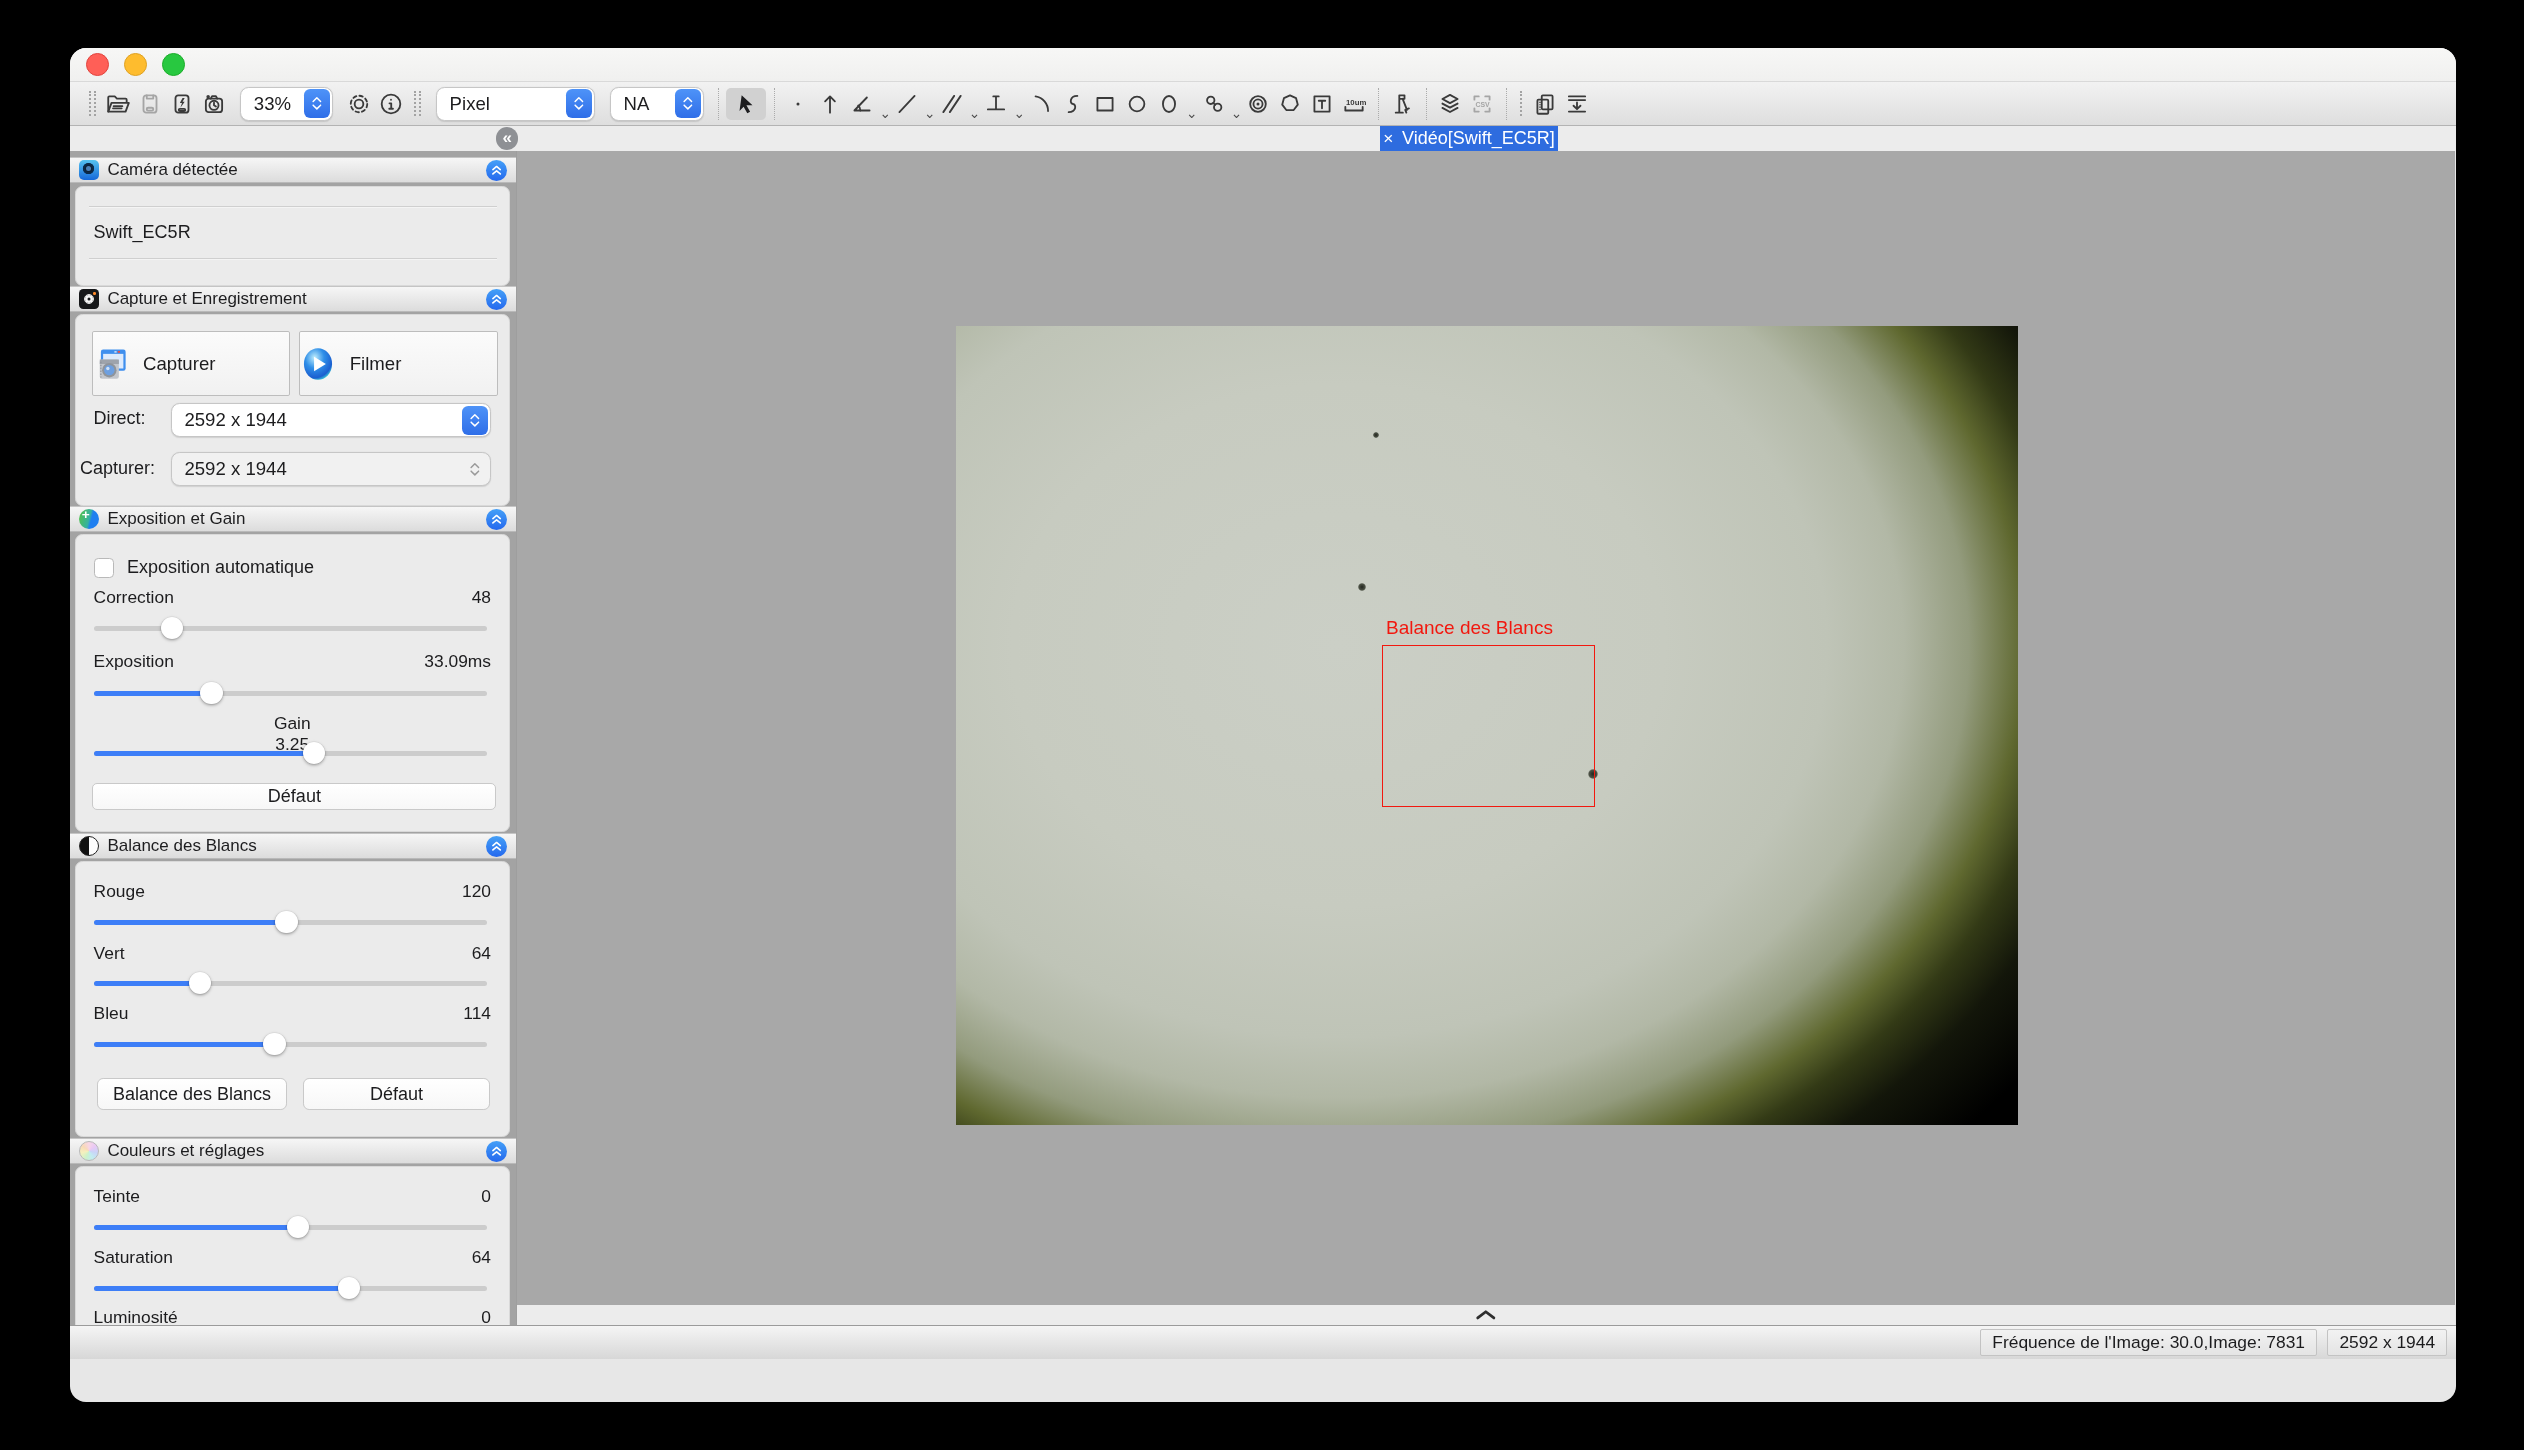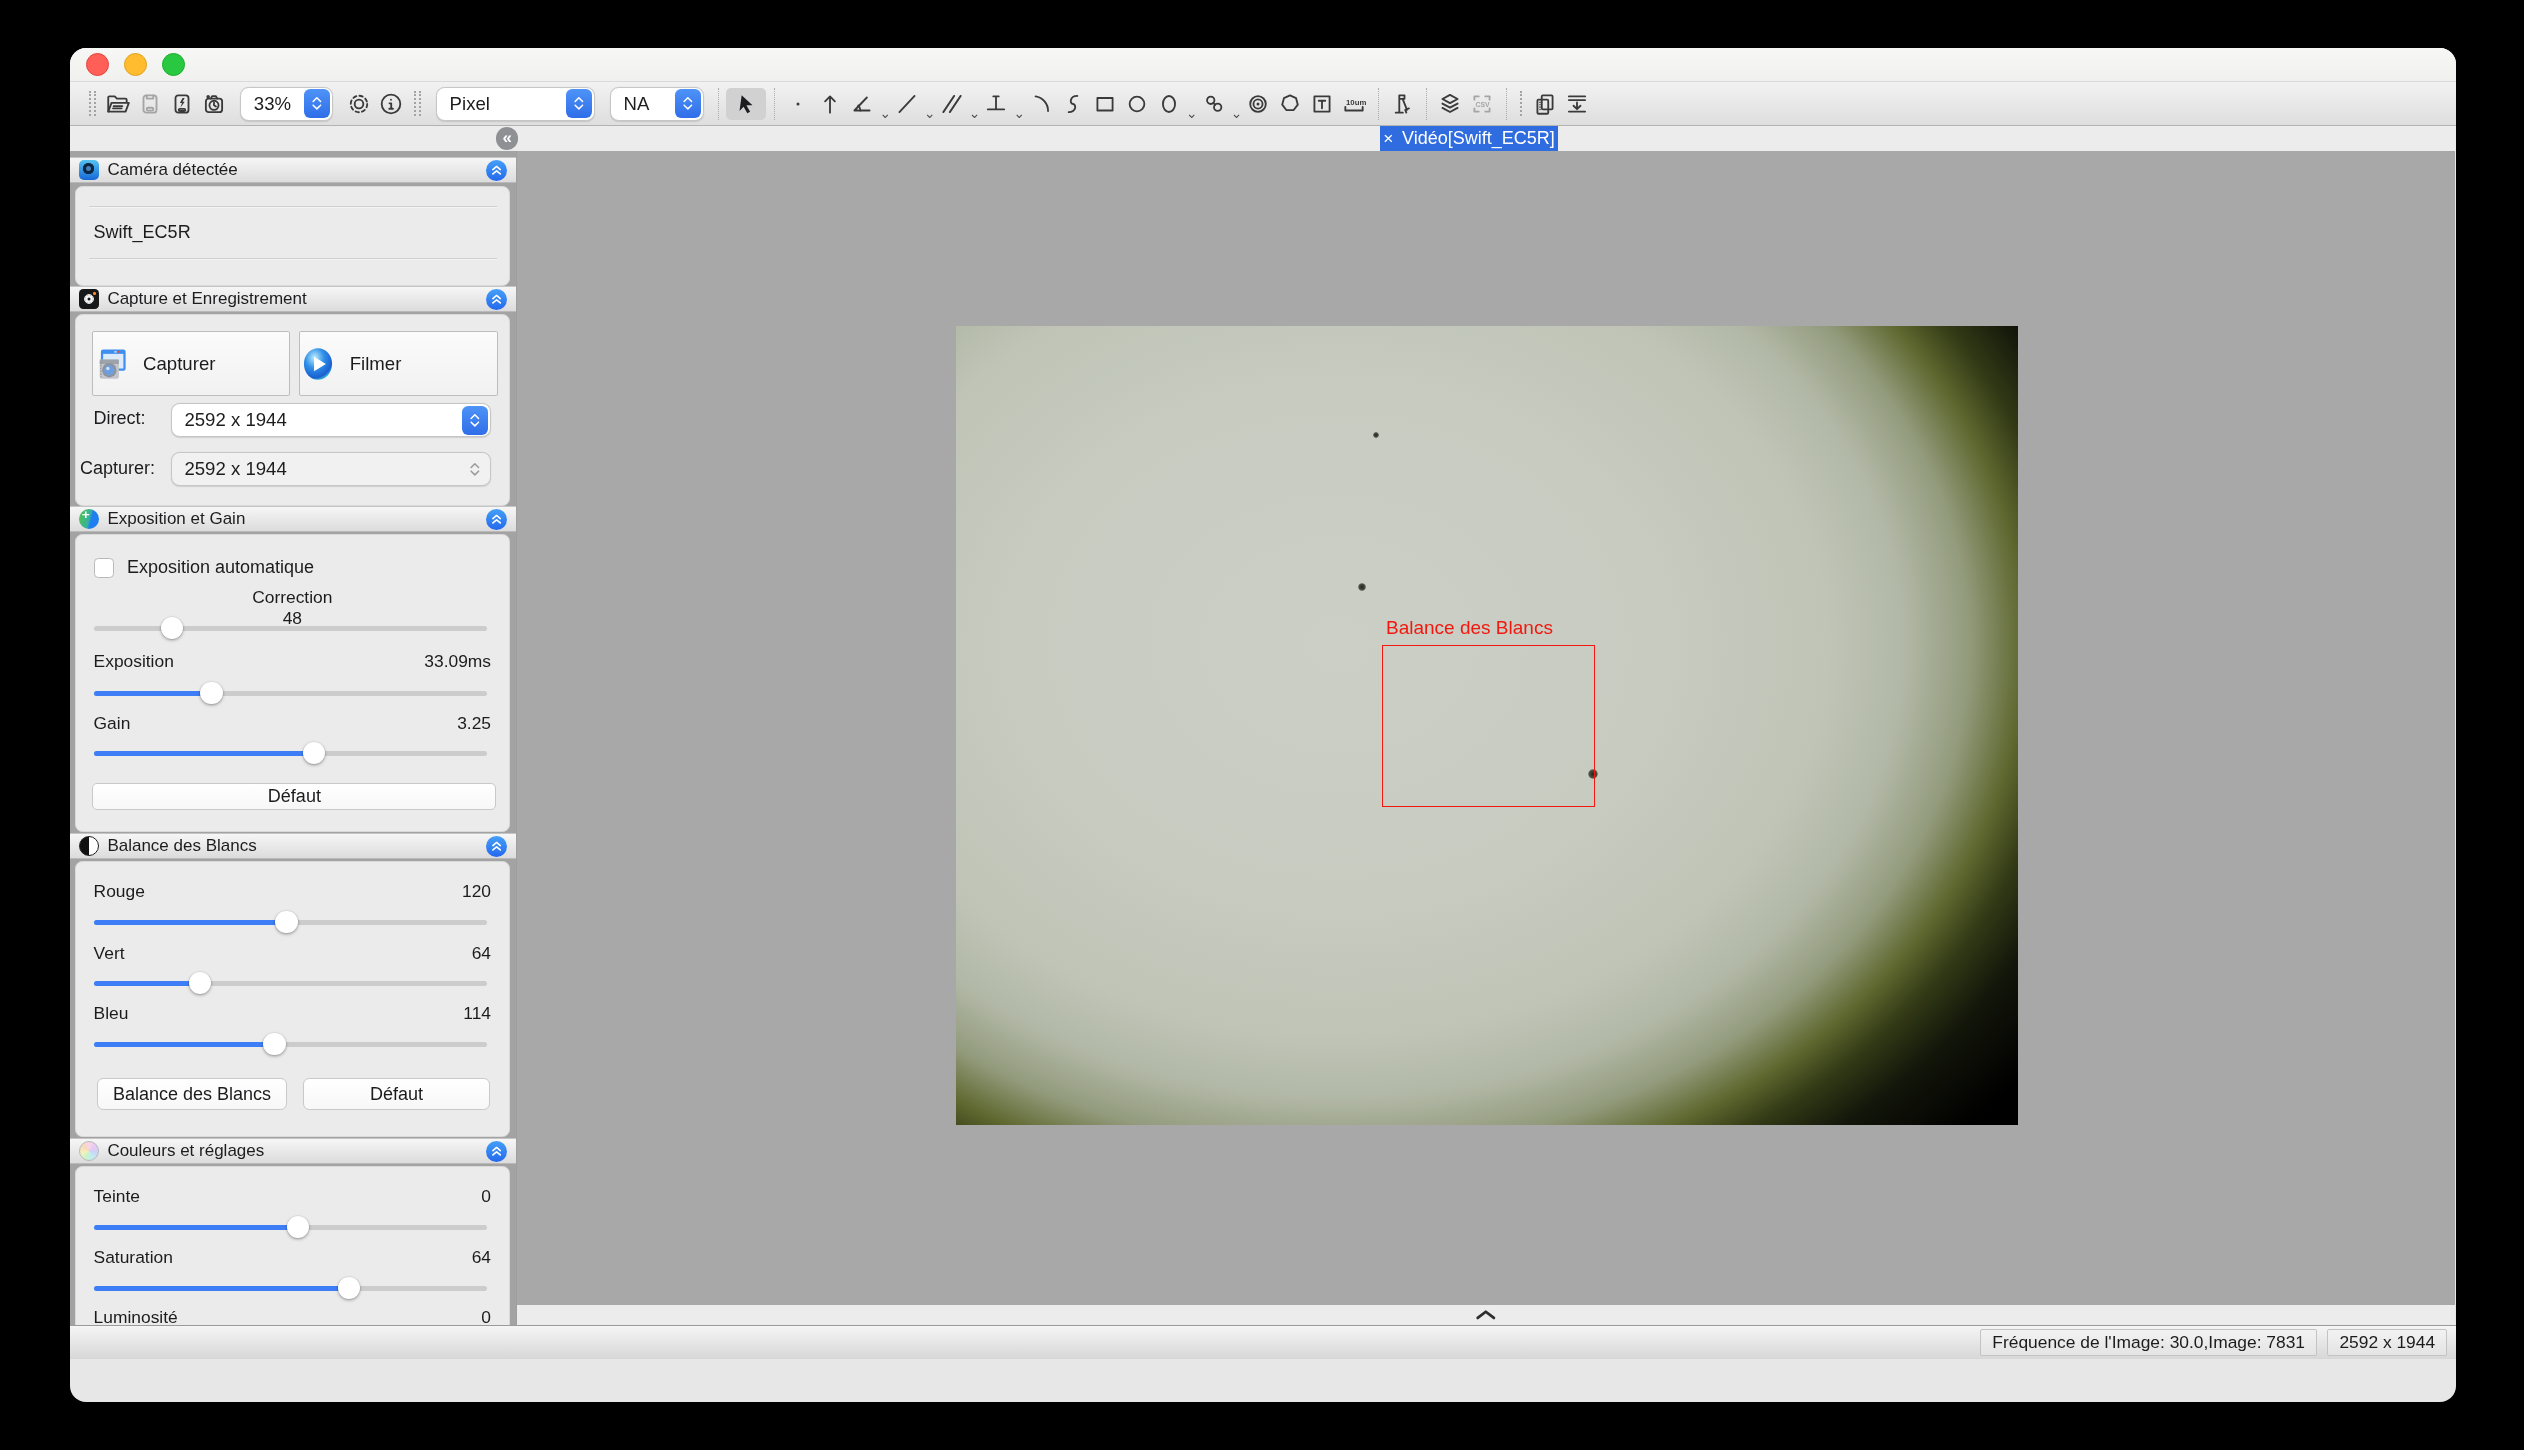--- a/index.html
+++ b/index.html
@@ -447,40 +447,40 @@
                 <path d="M3 9 l6-5 6 5"></path>
                 <path d="M3 16 l6-5 6 5"></path>
               </svg>
           </span>
         </div>
         <div class="card" style="top:383px;height:296px;"></div>
 
         <span class="checkbox" style="top:407px;"></span>
         <span class="cklabel" style="top:406px;">Exposition automatique</span>
 
-        <div class="srow" style="top:436px;flex-direction:column;">
+        <div class="srow" style="top:436px;">
           <span class="lab">Correction</span>
           <span class="val">48</span>
         </div>
         <div class="slider" style="top:466px;">
           <div class="track"></div>
             <div class="thumb" style="left: calc(20% - 11.2px);"></div>
         </div>
 
         <div class="srow" style="top:500px;">
           <span class="lab">Exposition</span>
           <span class="val">33.09ms</span>
         </div>
         <div class="slider" style="top:531px;">
           <div class="track"></div>
             <div class="fill" style="width: 30%;"></div>
             <div class="thumb" style="left: calc(30% - 11.2px);"></div>
         </div>
 
-        <div class="srow" style="top:562px;">
+        <div class="srow" style="top:562px;flex-direction:column;">
           <span class="lab">Gain</span>
           <span class="val">3.25</span>
         </div>
         <div class="slider" style="top:591px;">
           <div class="track"></div>
             <div class="fill" style="width: 56%;"></div>
             <div class="thumb" style="left: calc(56% - 11.2px);"></div>
         </div>
 
         <div class="btn" style="left:22.4px;top:632px;width:404px;height:27px;border-radius:5px;">

